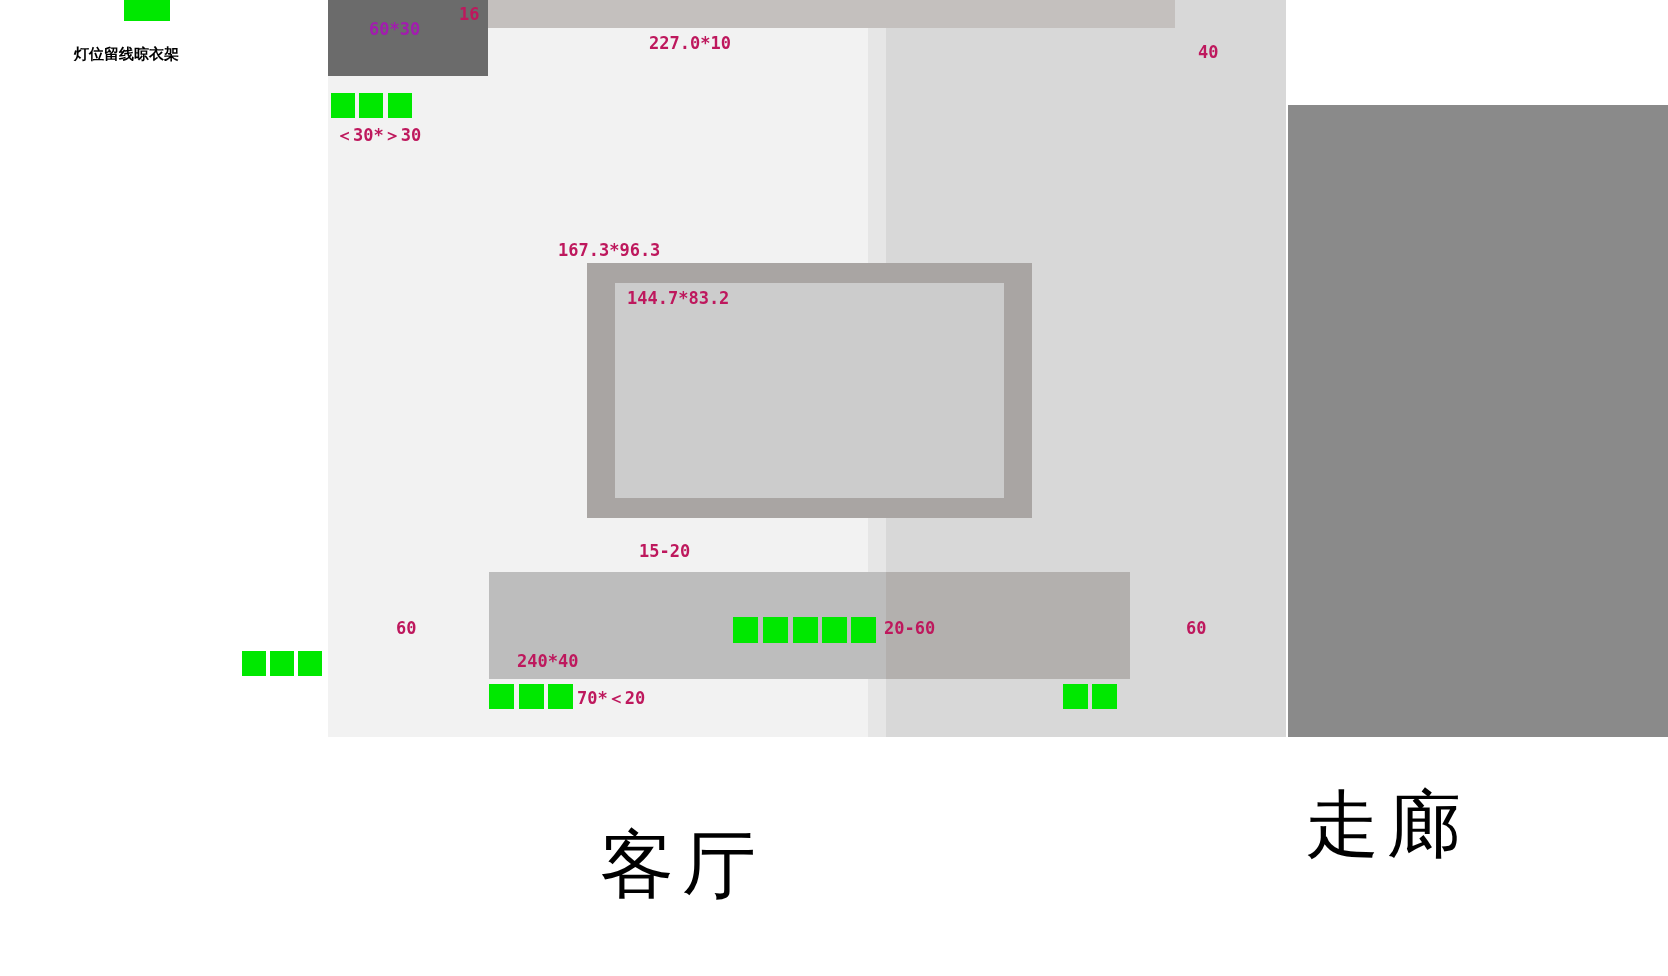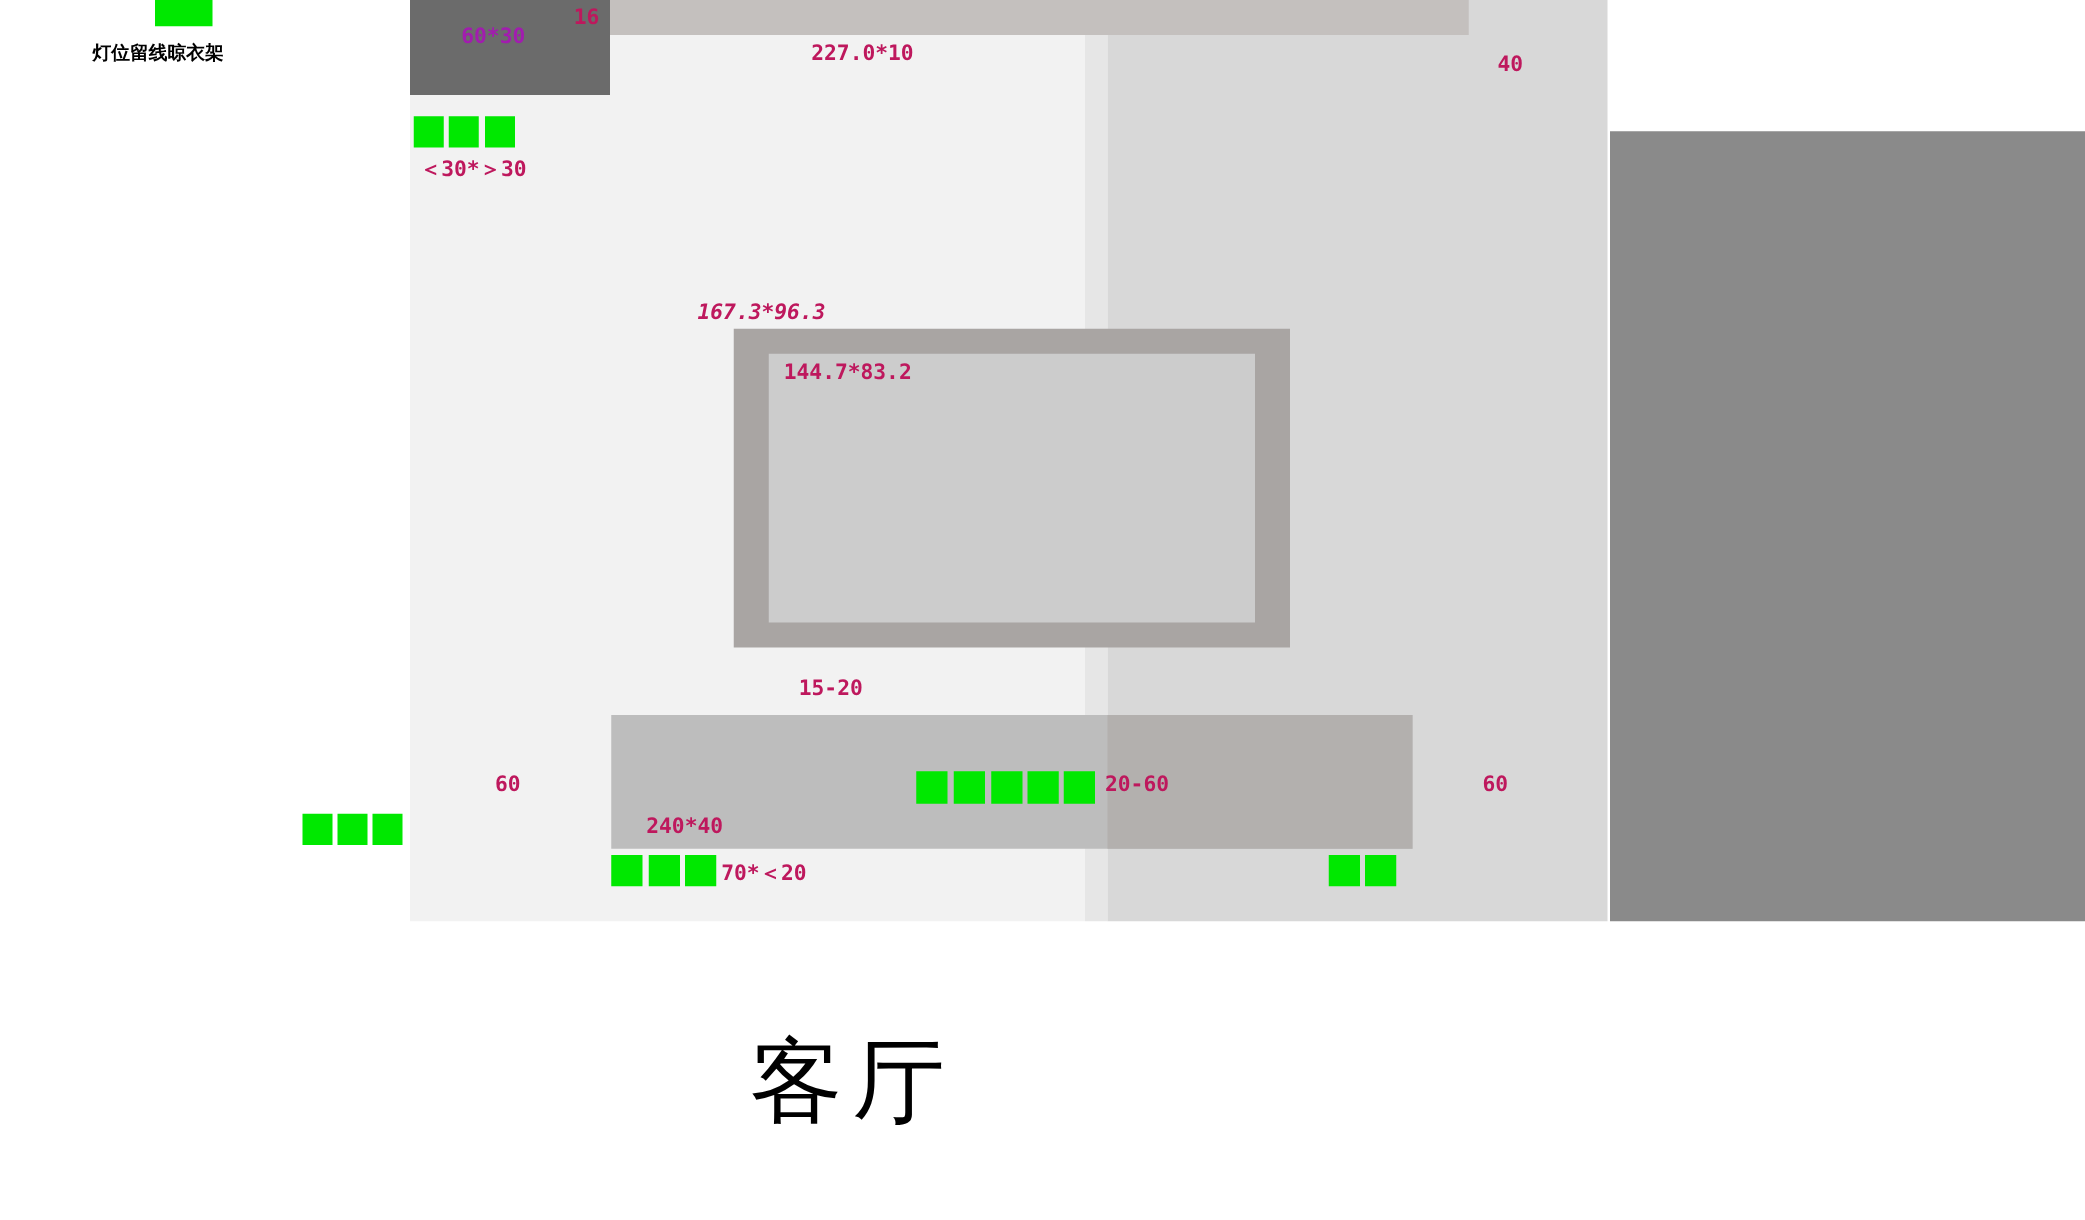--- a/index.html
+++ b/index.html
@@ -89,20 +89,21 @@
     white-space: nowrap;
     letter-spacing: 0px;
   }
   .note-cn {
     position: absolute;
     color: #000000;
     font-family: "DejaVu Sans", sans-serif;
     font-size: 15px;
     font-weight: bold;
     white-space: nowrap;
+    margin-top: 12px;
   }
 
   
   .room-label {
     position: absolute;
     color: #000000;
     font-family: "DejaVu Serif", serif;
     font-size: 74px;
     font-weight: normal;
     white-space: nowrap;
@@ -157,33 +158,34 @@
   <div class="note" style="left:369px; top:19px; color:#a21caf;">60*30</div>
 
   <div class="note" style="left:459px; top:4px;">16</div>
 
   <div class="note" style="left:649px; top:33px;">227.0*10</div>
 
   <div class="note" style="left:1198px; top:4px;margin-top:38px;">40</div>
 
   <div class="note" style="left:336px; top:124px;">＜30*＞30</div>
 
-  <div class="note" style="left:558px; top:240px;font-style:italic;">167.3*96.3</div>
+  <div class="note" style="left:558px; top:240px;">167.3*96.3</div>
 
   <div class="note" style="left:627px; top:288px;">144.7*83.2</div>
 
   <div class="note" style="left:639px; top:541px;">15-20</div>
 
   <div class="note" style="left:517px; top:651px;">240*40</div>
 
   <div class="note" style="left:884px; top:618px;">20-60</div>
 
   <div class="note" style="left:396px; top:618px;">60</div>
 
   <div class="note" style="left:1186px; top:618px;">60</div>
 
   <div class="note" style="left:577px; top:687px;">70*＜20</div>
 
 
   <div class="room-label" style="left:600px; top:776px;margin-top:40px;">客厅</div>
 
+  <div class="room-label" style="left:1305px; top:776px;">走廊</div>
 
 </div>
 
 </body></html>

